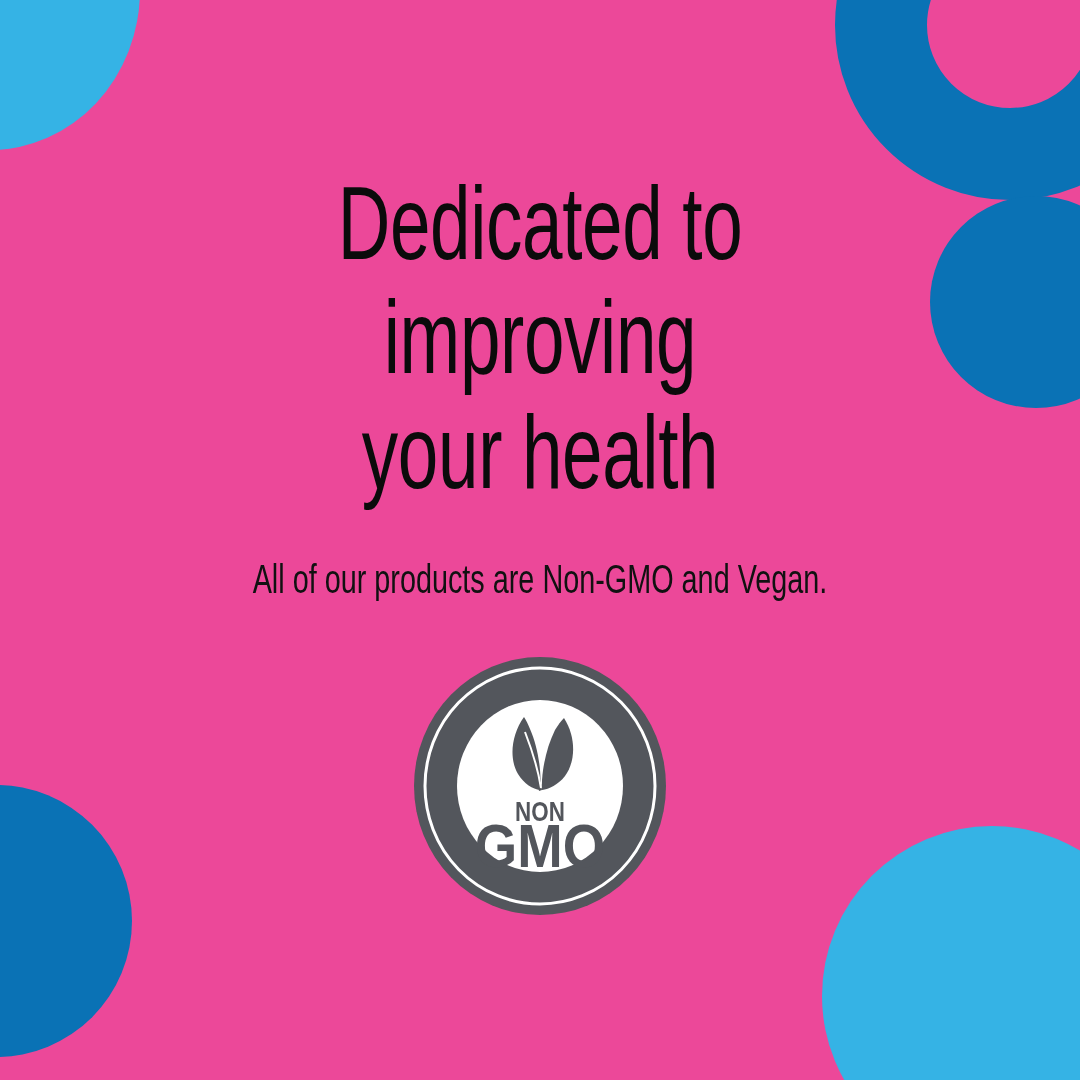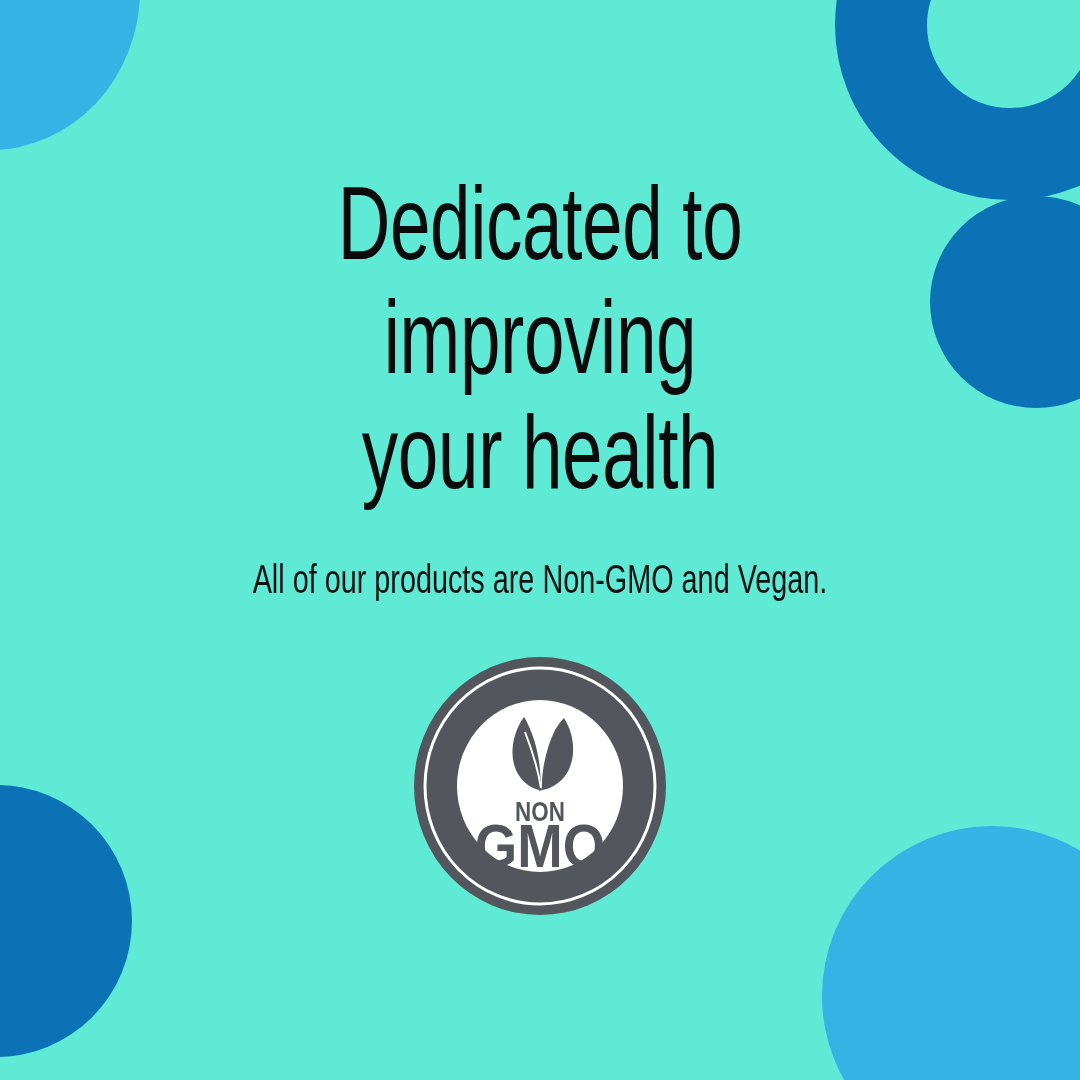--- a/index.html
+++ b/index.html
@@ -5,21 +5,21 @@
 <style>
   html, body {
     margin: 0;
     padding: 0;
     background: #ffffff;
   }
   #stage {
     position: relative;
     width: 1080px;
     height: 1080px;
-    background: #5eead4;
+    background: #ec4899;
     overflow: hidden;
     font-family: "Liberation Sans", sans-serif;
   }
 
   
   .deco { position: absolute; pointer-events: none; }
 
   
   #deco-tl {
     left: -150px;

